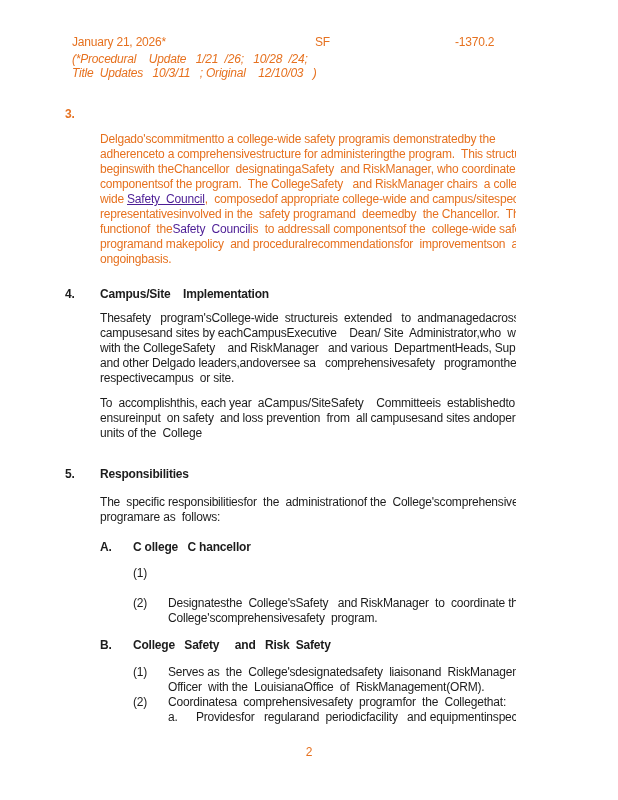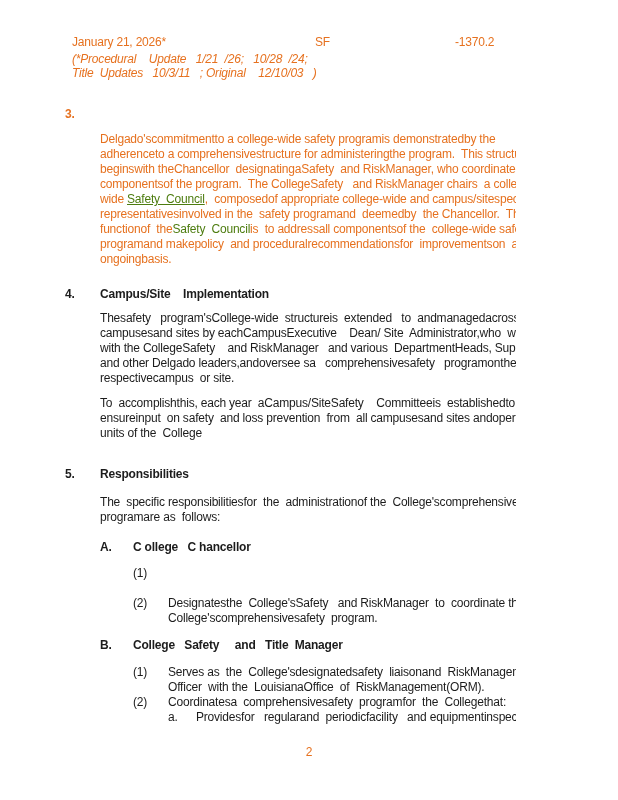--- a/index.html
+++ b/index.html
@@ -12,21 +12,21 @@
     letter-spacing:-0.2px;
     color:#1c1c1c;
     overflow:hidden;
   }
   .abs{position:absolute;}
   .pre{white-space:pre;}
   .orange{color:#e6711f;}
   .bold{font-weight:bold;}
   .italic{font-style:italic;}
   .small{font-size:12px;line-height:13px;}
-  .link{color:#4d7c0f;text-decoration:none;cursor:pointer;}
+  .link{color:#4c1d95;text-decoration:none;cursor:pointer;}
   .link.u{text-decoration:underline;}
   .secnum{position:absolute;left:65px;top:0;}
   .sectitle{margin-left:100px;}
   .subletter{position:absolute;left:100px;top:0;}
   .subtitle{margin-left:133px;}
   .pnum{position:absolute;left:133px;top:0;}
   .ptext{margin-left:168px;}
   .spnum{position:absolute;left:168px;top:0;}
   .sptext{margin-left:196px;}
   .pagenum{left:0;width:618px;text-align:center;}
@@ -83,21 +83,21 @@
     <span class="pnum">(1)</span>
   </div>
   <div class="abs" style="top:596px;left:0;width:618px;">
     <span class="pnum">(2)</span>
     <div class="ptext pre">Designatesthe  College'sSafety   and RiskManager  to  coordinate the
 College'scomprehensivesafety  program.</div>
   </div>
 
   <div class="abs bold" style="top:638px;left:0;width:618px;">
     <span class="subletter">B.</span>
-    <div class="subtitle pre">College   Safety     and   Title  Manager</div>
+    <div class="subtitle pre">College   Safety     and   Risk  Safety</div>
   </div>
   <div class="abs" style="top:665px;left:0;width:618px;">
     <span class="pnum">(1)</span>
     <div class="ptext pre">Serves as  the  College'sdesignatedsafety  liaisonand  RiskManagement
 Officer  with the  LouisianaOffice  of  RiskManagement(ORM).</div>
   </div>
   <div class="abs" style="top:695px;left:0;width:618px;">
     <span class="pnum">(2)</span>
     <div class="ptext pre">Coordinatesa  comprehensivesafety  programfor  the  Collegethat:</div>
   </div>

